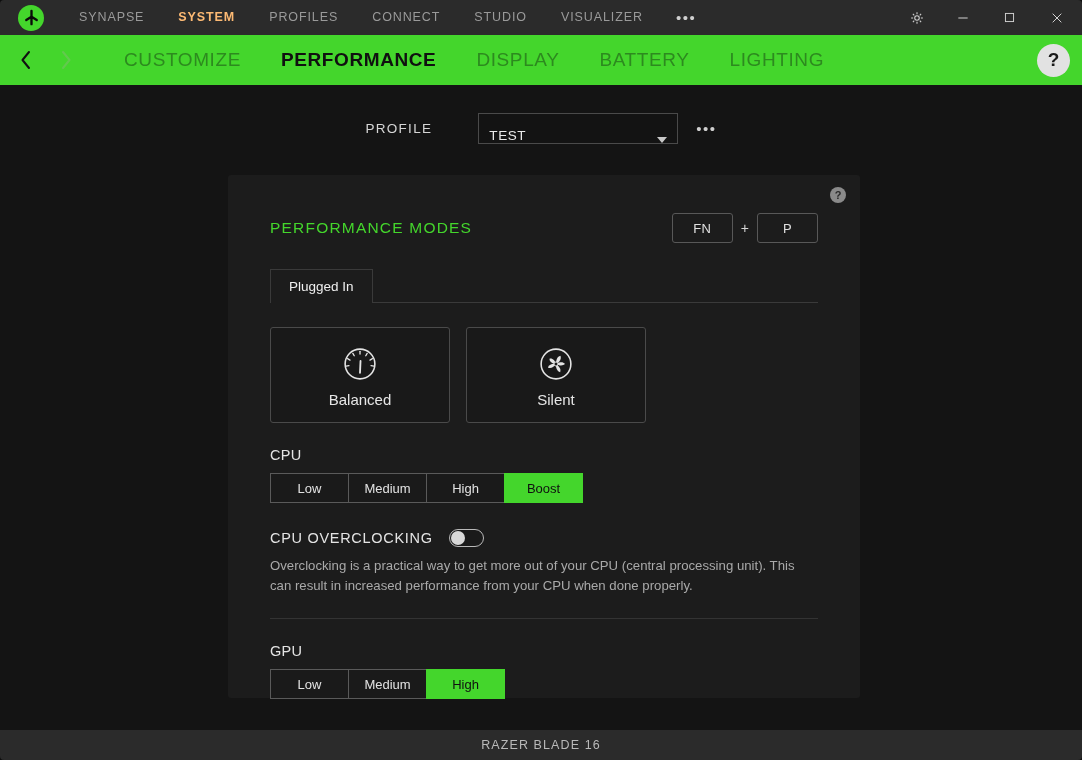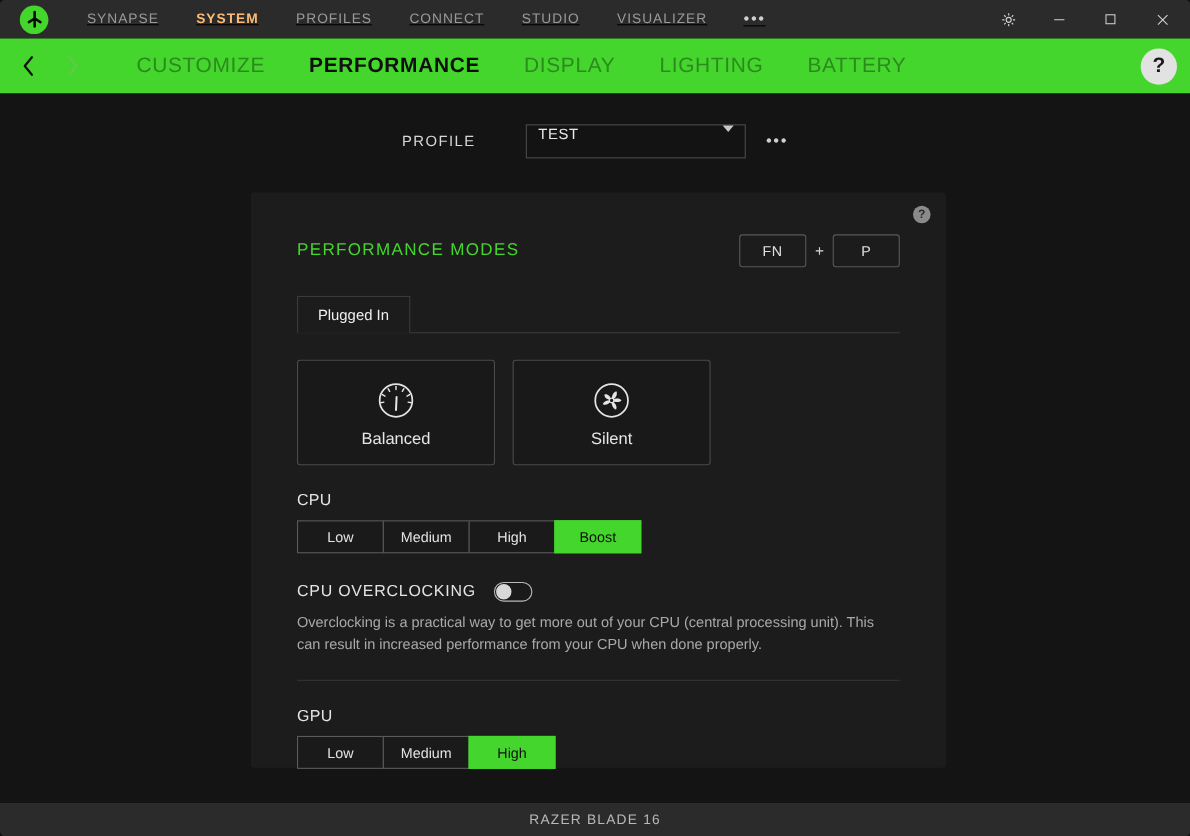--- a/index.html
+++ b/index.html
@@ -10,21 +10,21 @@
     overflow: hidden;
   }
   body { position: relative; }
 
   
   .titlebar {
     position: absolute; top: 0; left: 0;
     width: 1082px; height: 35px;
     background: #2b2b2b;
     display: flex; align-items: center;
-    border-top-left-radius: 4px; border-top-right-radius: 4px; text-decoration: underline;
+    border-top-left-radius: 4px; border-top-right-radius: 4px;
   }
   .logo-wrap {
     width: 62px; height: 35px;
     display: flex; align-items: center; justify-content: center;
   }
   .logo {
     width: 26px; height: 26px; border-radius: 50%;
     background: #44d62c;
     display: flex; align-items: center; justify-content: center;
   }
@@ -91,21 +91,21 @@
     justify-content: center;
     padding-top: 28px;
   }
   .profile-label {
     font-size: 13.5px; color: #d6d6d6; letter-spacing: 1.3px;
     margin-right: 18px;
   }
   .profile-select {
     width: 200px; height: 31px;
     background: #131313; border: 1px solid #4a4a4a;
-    display: flex; align-items: flex-start;
+    display: flex; align-items: flex-end;
     padding: 0 10px; cursor: pointer; margin-left: 28px;
   }
   .profile-select-value {
     font-size: 13.5px; color: #e8e8e8; letter-spacing: 0.6px;
     flex: 1;
   }
   .caret { width: 0; height: 0;
     border-left: 5px solid transparent; border-right: 5px solid transparent;
     border-top: 6px solid #c8c8c8; }
   .profile-more {
@@ -287,22 +287,22 @@
   <div class="arrow-btn">
     <svg width="16" height="22" viewBox="0 0 16 22">
       <path d="M5 3 L11.5 11 L5 19" stroke="#63c94e" stroke-width="2" fill="none" stroke-linecap="round" stroke-linejoin="round"></path>
     </svg>
   </div>
 
   <div class="subnav-items">
     <div class="subnav-item">CUSTOMIZE</div>
     <div class="subnav-item active">PERFORMANCE</div>
     <div class="subnav-item">DISPLAY</div>
+    <div class="subnav-item">BATTERY</div>
     <div class="subnav-item">LIGHTING</div>
-    <div class="subnav-item">BATTERY</div>
   </div>
 
   <div class="help-round">?</div>
 </div>
 
 <div class="content">
 
   <div class="profile-row">
     <div class="profile-label">PROFILE</div>
     <div class="profile-select">

